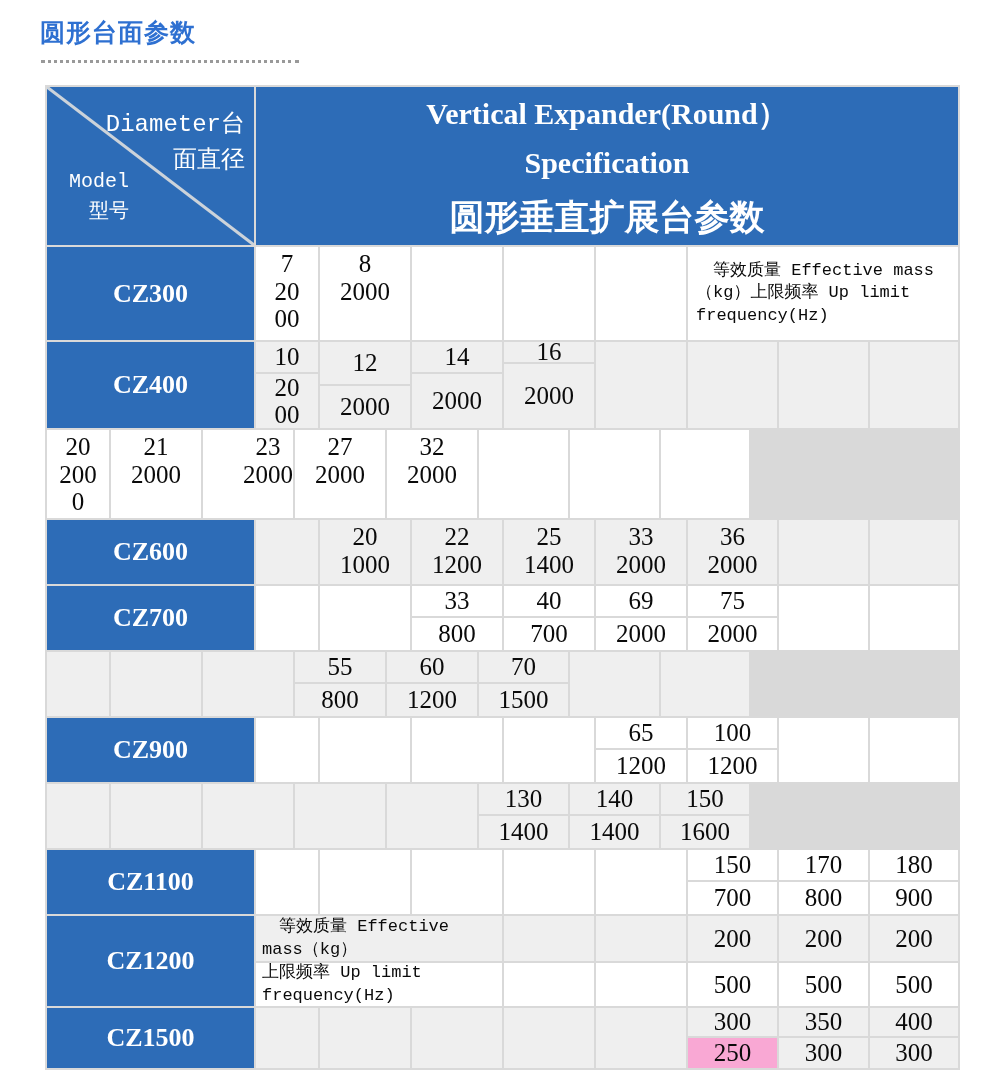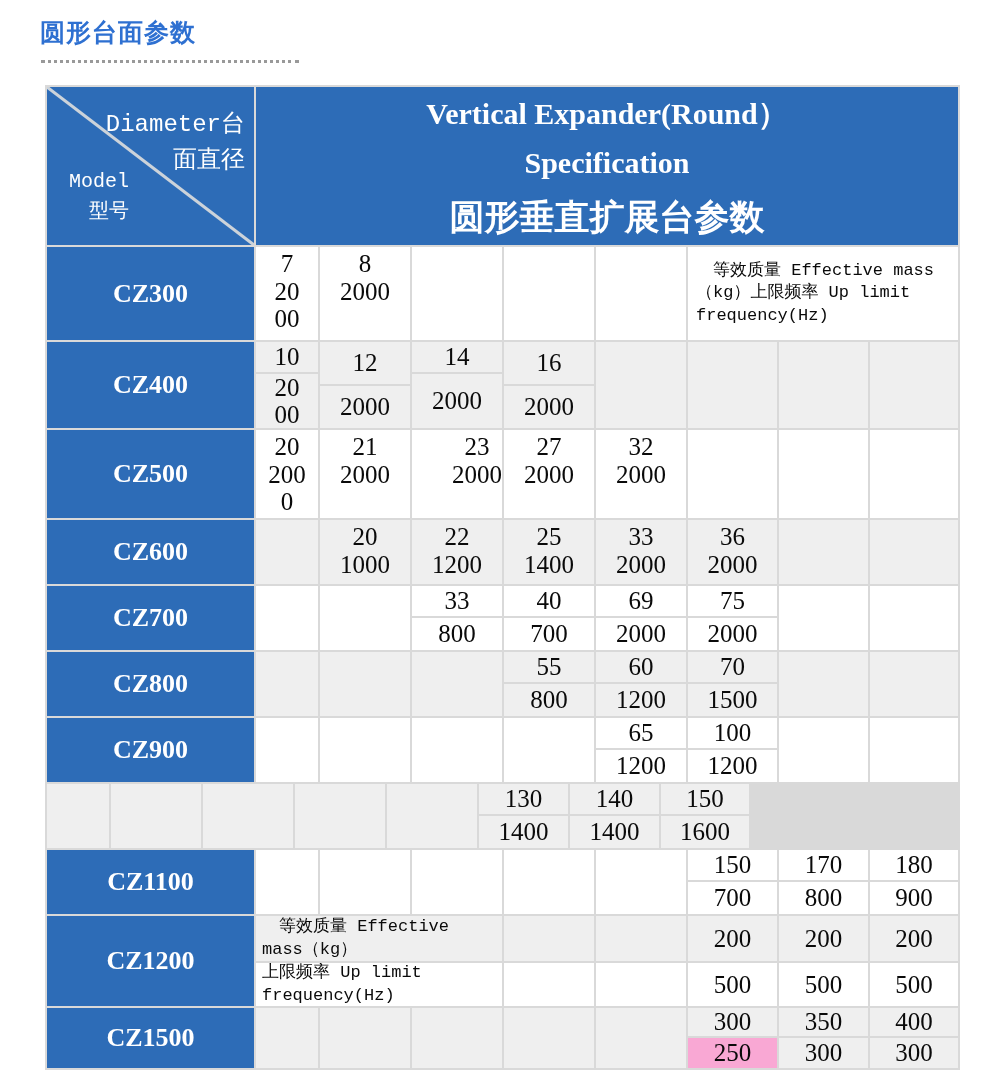--- a/index.html
+++ b/index.html
@@ -112,30 +112,29 @@
         </div>
         <div class="cell split" style="width: 90px; flex: 0 0 auto;">
           <div class="part val" style="height: 42px; background: rgb(239, 239, 239);">12</div>
           <div class="part val" style="flex: 1 1 0%; background: rgb(239, 239, 239);">2000</div>
         </div>
         <div class="cell split" style="width: 90px; flex: 0 0 auto;">
           <div class="part val" style="height: 30px; background: rgb(239, 239, 239);">14</div>
           <div class="part val" style="flex: 1 1 0%; background: rgb(239, 239, 239);">2000</div>
         </div>
         <div class="cell split" style="width: 90px; flex: 0 0 auto;">
-          <div class="part val" style="height: 42px; background: rgb(239, 239, 239);">16</div>
+          <div class="part val" style="height: 20px; background: rgb(239, 239, 239);">16</div>
           <div class="part val" style="flex: 1 1 0%; background: rgb(239, 239, 239);">2000</div>
         </div>
         <div class="cell single val" style="background: rgb(239, 239, 239); width: 90px; flex: 0 0 auto;"></div>
         <div class="cell single val" style="background: rgb(239, 239, 239); width: 89px; flex: 0 0 auto;"></div>
         <div class="cell single val" style="background: rgb(239, 239, 239); width: 89px; flex: 0 0 auto;"></div>
         <div class="cell single val" style="background: rgb(239, 239, 239); width: 88px; flex: 0 0 auto;"></div>
       </div>
       <div class="trow" style="height: 88px;">
-        <div class="mlabel">CZ500</div>
         <div class="cell single val" style="background: rgb(255, 255, 255); width: 62px; flex: 0 0 auto;">20
 200
 0</div>
         <div class="cell single val" style="background: rgb(255, 255, 255); width: 90px; flex: 0 0 auto;">21
 2000</div>
         <div class="cell single val" style="background: rgb(255, 255, 255); width: 90px; flex: 0 0 auto; padding-left: 40px;">23
 2000</div>
         <div class="cell single val" style="background: rgb(255, 255, 255); width: 90px; flex: 0 0 auto;">27
 2000</div>
         <div class="cell single val" style="background: rgb(255, 255, 255); width: 90px; flex: 0 0 auto;">32
@@ -177,21 +176,20 @@
           <div class="part val" style="flex: 1 1 0%; background: rgb(255, 255, 255);">2000</div>
         </div>
         <div class="cell split" style="width: 89px; flex: 0 0 auto;">
           <div class="part val" style="height: 30px; background: rgb(255, 255, 255);">75</div>
           <div class="part val" style="flex: 1 1 0%; background: rgb(255, 255, 255);">2000</div>
         </div>
         <div class="cell single val" style="background: rgb(255, 255, 255); width: 89px; flex: 0 0 auto;"></div>
         <div class="cell single val" style="background: rgb(255, 255, 255); width: 88px; flex: 0 0 auto;"></div>
       </div>
       <div class="trow" style="height: 64px;">
-        <div class="mlabel">CZ800</div>
         <div class="cell single val" style="background: rgb(239, 239, 239); width: 62px; flex: 0 0 auto;"></div>
         <div class="cell single val" style="background: rgb(239, 239, 239); width: 90px; flex: 0 0 auto;"></div>
         <div class="cell single val" style="background: rgb(239, 239, 239); width: 90px; flex: 0 0 auto;"></div>
         <div class="cell split" style="width: 90px; flex: 0 0 auto;">
           <div class="part val" style="height: 30px; background: rgb(239, 239, 239);">55</div>
           <div class="part val" style="flex: 1 1 0%; background: rgb(239, 239, 239);">800</div>
         </div>
         <div class="cell split" style="width: 90px; flex: 0 0 auto;">
           <div class="part val" style="height: 30px; background: rgb(239, 239, 239);">60</div>
           <div class="part val" style="flex: 1 1 0%; background: rgb(239, 239, 239);">1200</div>

